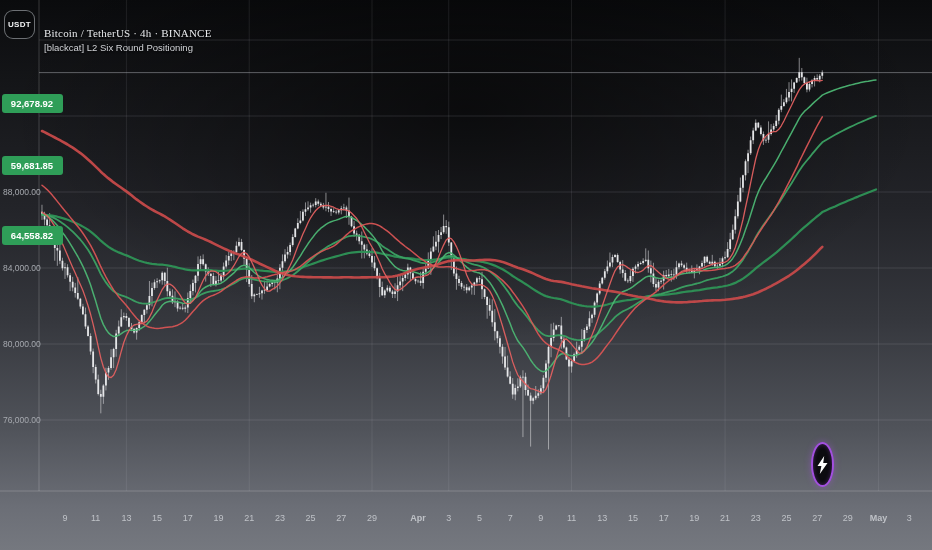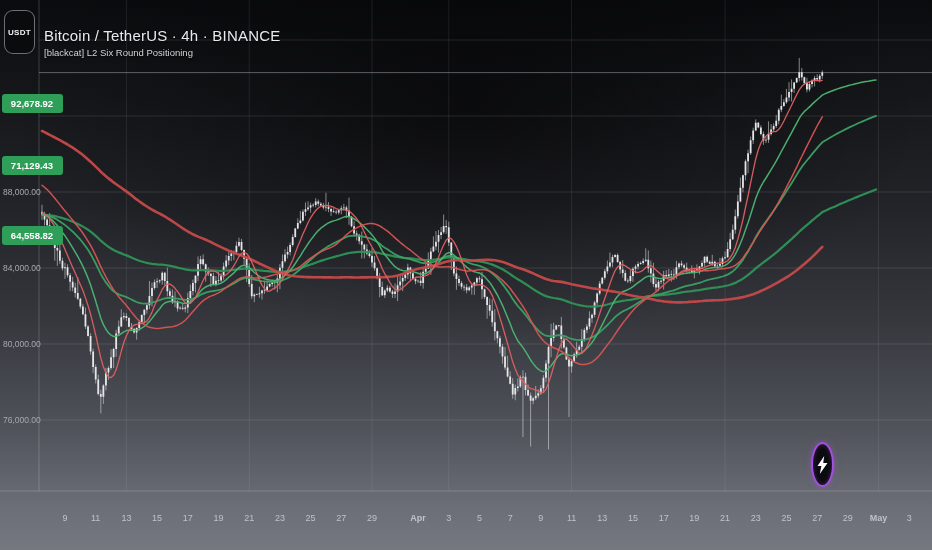--- a/index.html
+++ b/index.html
@@ -5,24 +5,24 @@
   html,body{margin:0;padding:0;background:#000;}
   #app{
     position:relative;width:932px;height:550px;overflow:hidden;
     font-family:"Liberation Sans",sans-serif;
     background:
       radial-gradient(ellipse 640px 320px at 50% 20%, rgba(0,0,0,.55), rgba(0,0,0,0) 72%),
       linear-gradient(180deg,#0a0b0d 0%,#151619 16%,#232429 38%,#35373d 58%,#50535a 78%,#6b6e76 92%,#75787f 100%);
   }
   #chart-svg{position:absolute;left:0;top:0;}
   .legend{position:absolute;left:44px;top:27px;color:#e8eaed;pointer-events:none;}
-  .legend .t1{font-size:15px;font-weight:500;letter-spacing:.2px;text-shadow:0 1px 2px rgba(0,0,0,.8);}
+  .legend .t1{font-size:11px;font-weight:500;letter-spacing:.2px;text-shadow:0 1px 2px rgba(0,0,0,.8);font-family:Liberation Serif, serif;}
   .legend .t2{font-size:9.5px;color:#d2d4d8;margin-top:3px;text-shadow:0 1px 2px rgba(0,0,0,.8);}
   #usdt-chip{
-    position:absolute;left:4px;top:10px;width:31px;height:44px;border-radius:9px;
+    position:absolute;left:4px;top:10px;width:31px;height:29px;border-radius:9px;
     background:#0a0b0d;border:1.5px solid rgba(190,194,200,.55);
     color:#f2f3f5;font-size:8px;font-weight:bold;letter-spacing:.3px;
     display:flex;align-items:center;justify-content:center;box-sizing:border-box;cursor:pointer;
   }
   .chip{
     position:absolute;left:1.5px;width:61px;border-radius:3px;box-sizing:border-box;
     font-size:9.5px;font-weight:bold;text-align:center;z-index:5;
   }
   #price-chip{background:#c7c9ce;color:#17191e;padding:1px 0;}
   #price-chip .row{height:16px;line-height:16px;}
@@ -117,21 +117,21 @@
     <div class="t1">Bitcoin / TetherUS · 4h · BINANCE</div>
     <div class="t2">[blackcat] L2 Six Round Positioning</div>
   </div>
 
   <div id="usdt-chip">
     <span>USDT</span>
   </div>
 
 
   <div class="chip ma-chip" id="ma-chip-0" style="top: 93.6005px; background: rgb(47, 158, 88);">92,678.92</div>
-  <div class="chip ma-chip" id="ma-chip-1" style="top: 156.296px; background: rgb(47, 158, 88);">71,129.43</div>
+  <div class="chip ma-chip" id="ma-chip-1" style="top: 156.296px; background: rgb(47, 158, 88);">59,681.85</div>
   <div class="chip ma-chip" id="ma-chip-2" style="top: 225.792px; background: rgb(47, 158, 88);">64,558.82</div>
 
   <div id="boost-fab">
     <svg width="11" height="18" viewBox="0 0 11 18">
       <polygon points="7.2,0 0.5,10 4.4,10 2.8,18 10.5,7 6.2,7" fill="#ffffff"></polygon>
     </svg>
   </div>
 </div>
 
 </body></html>

